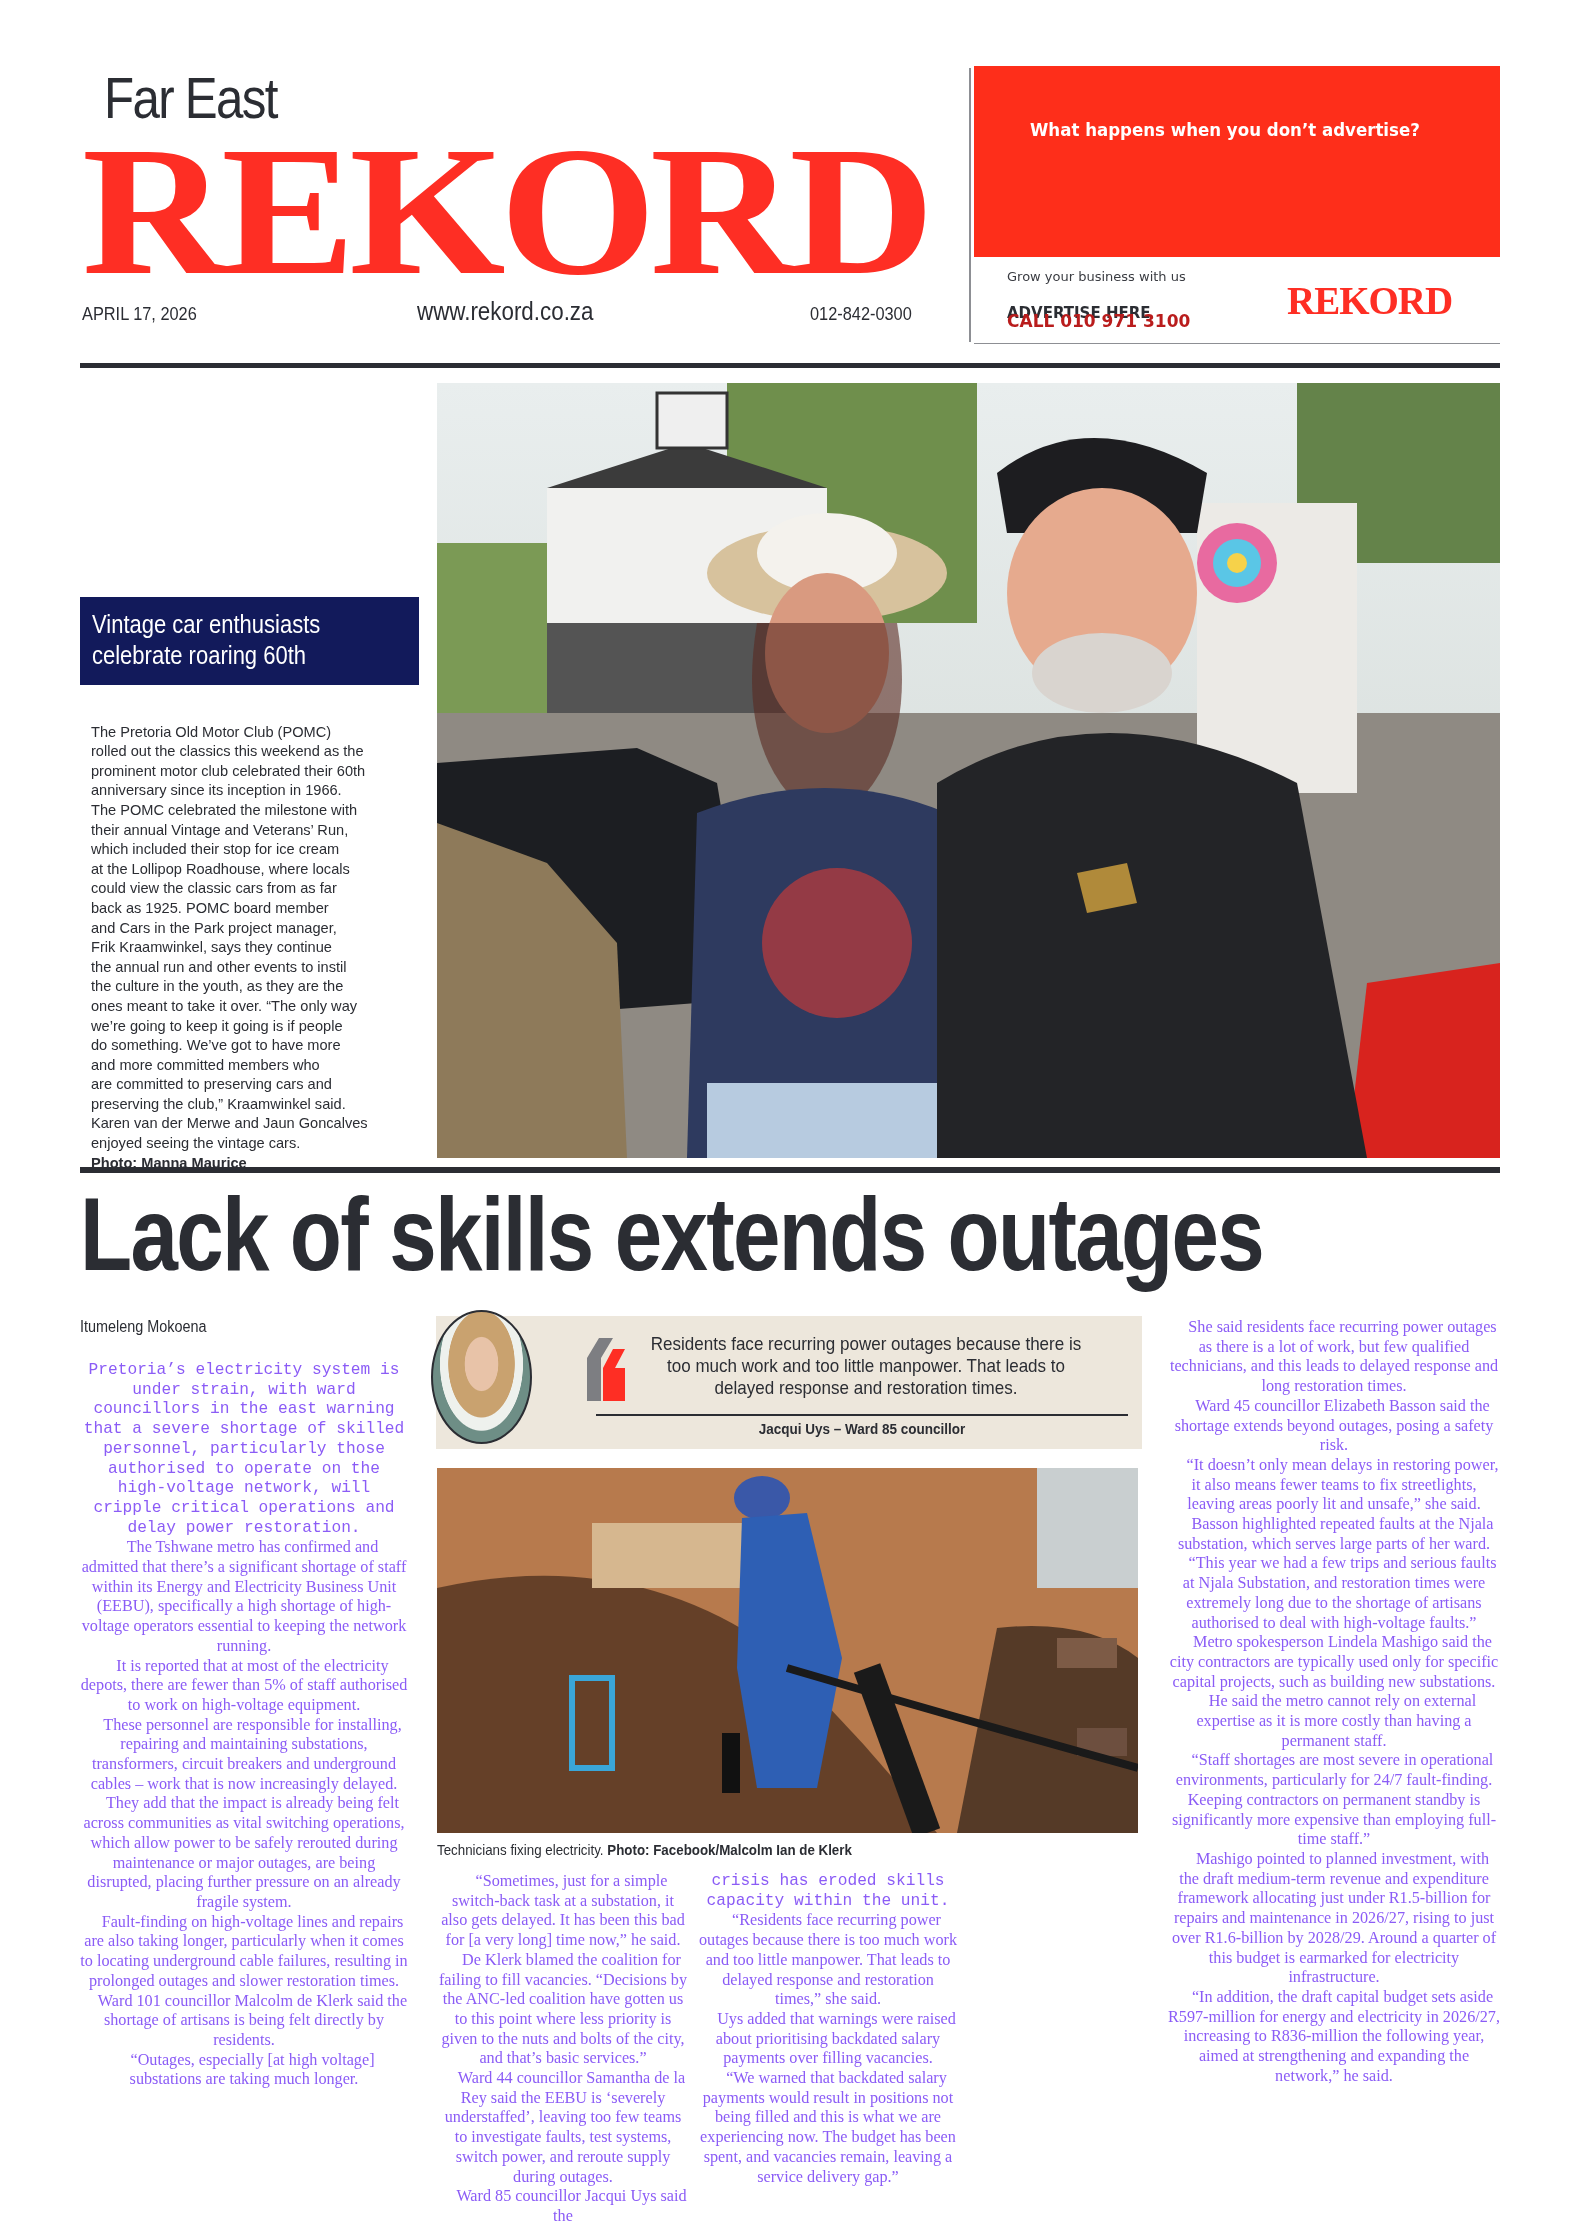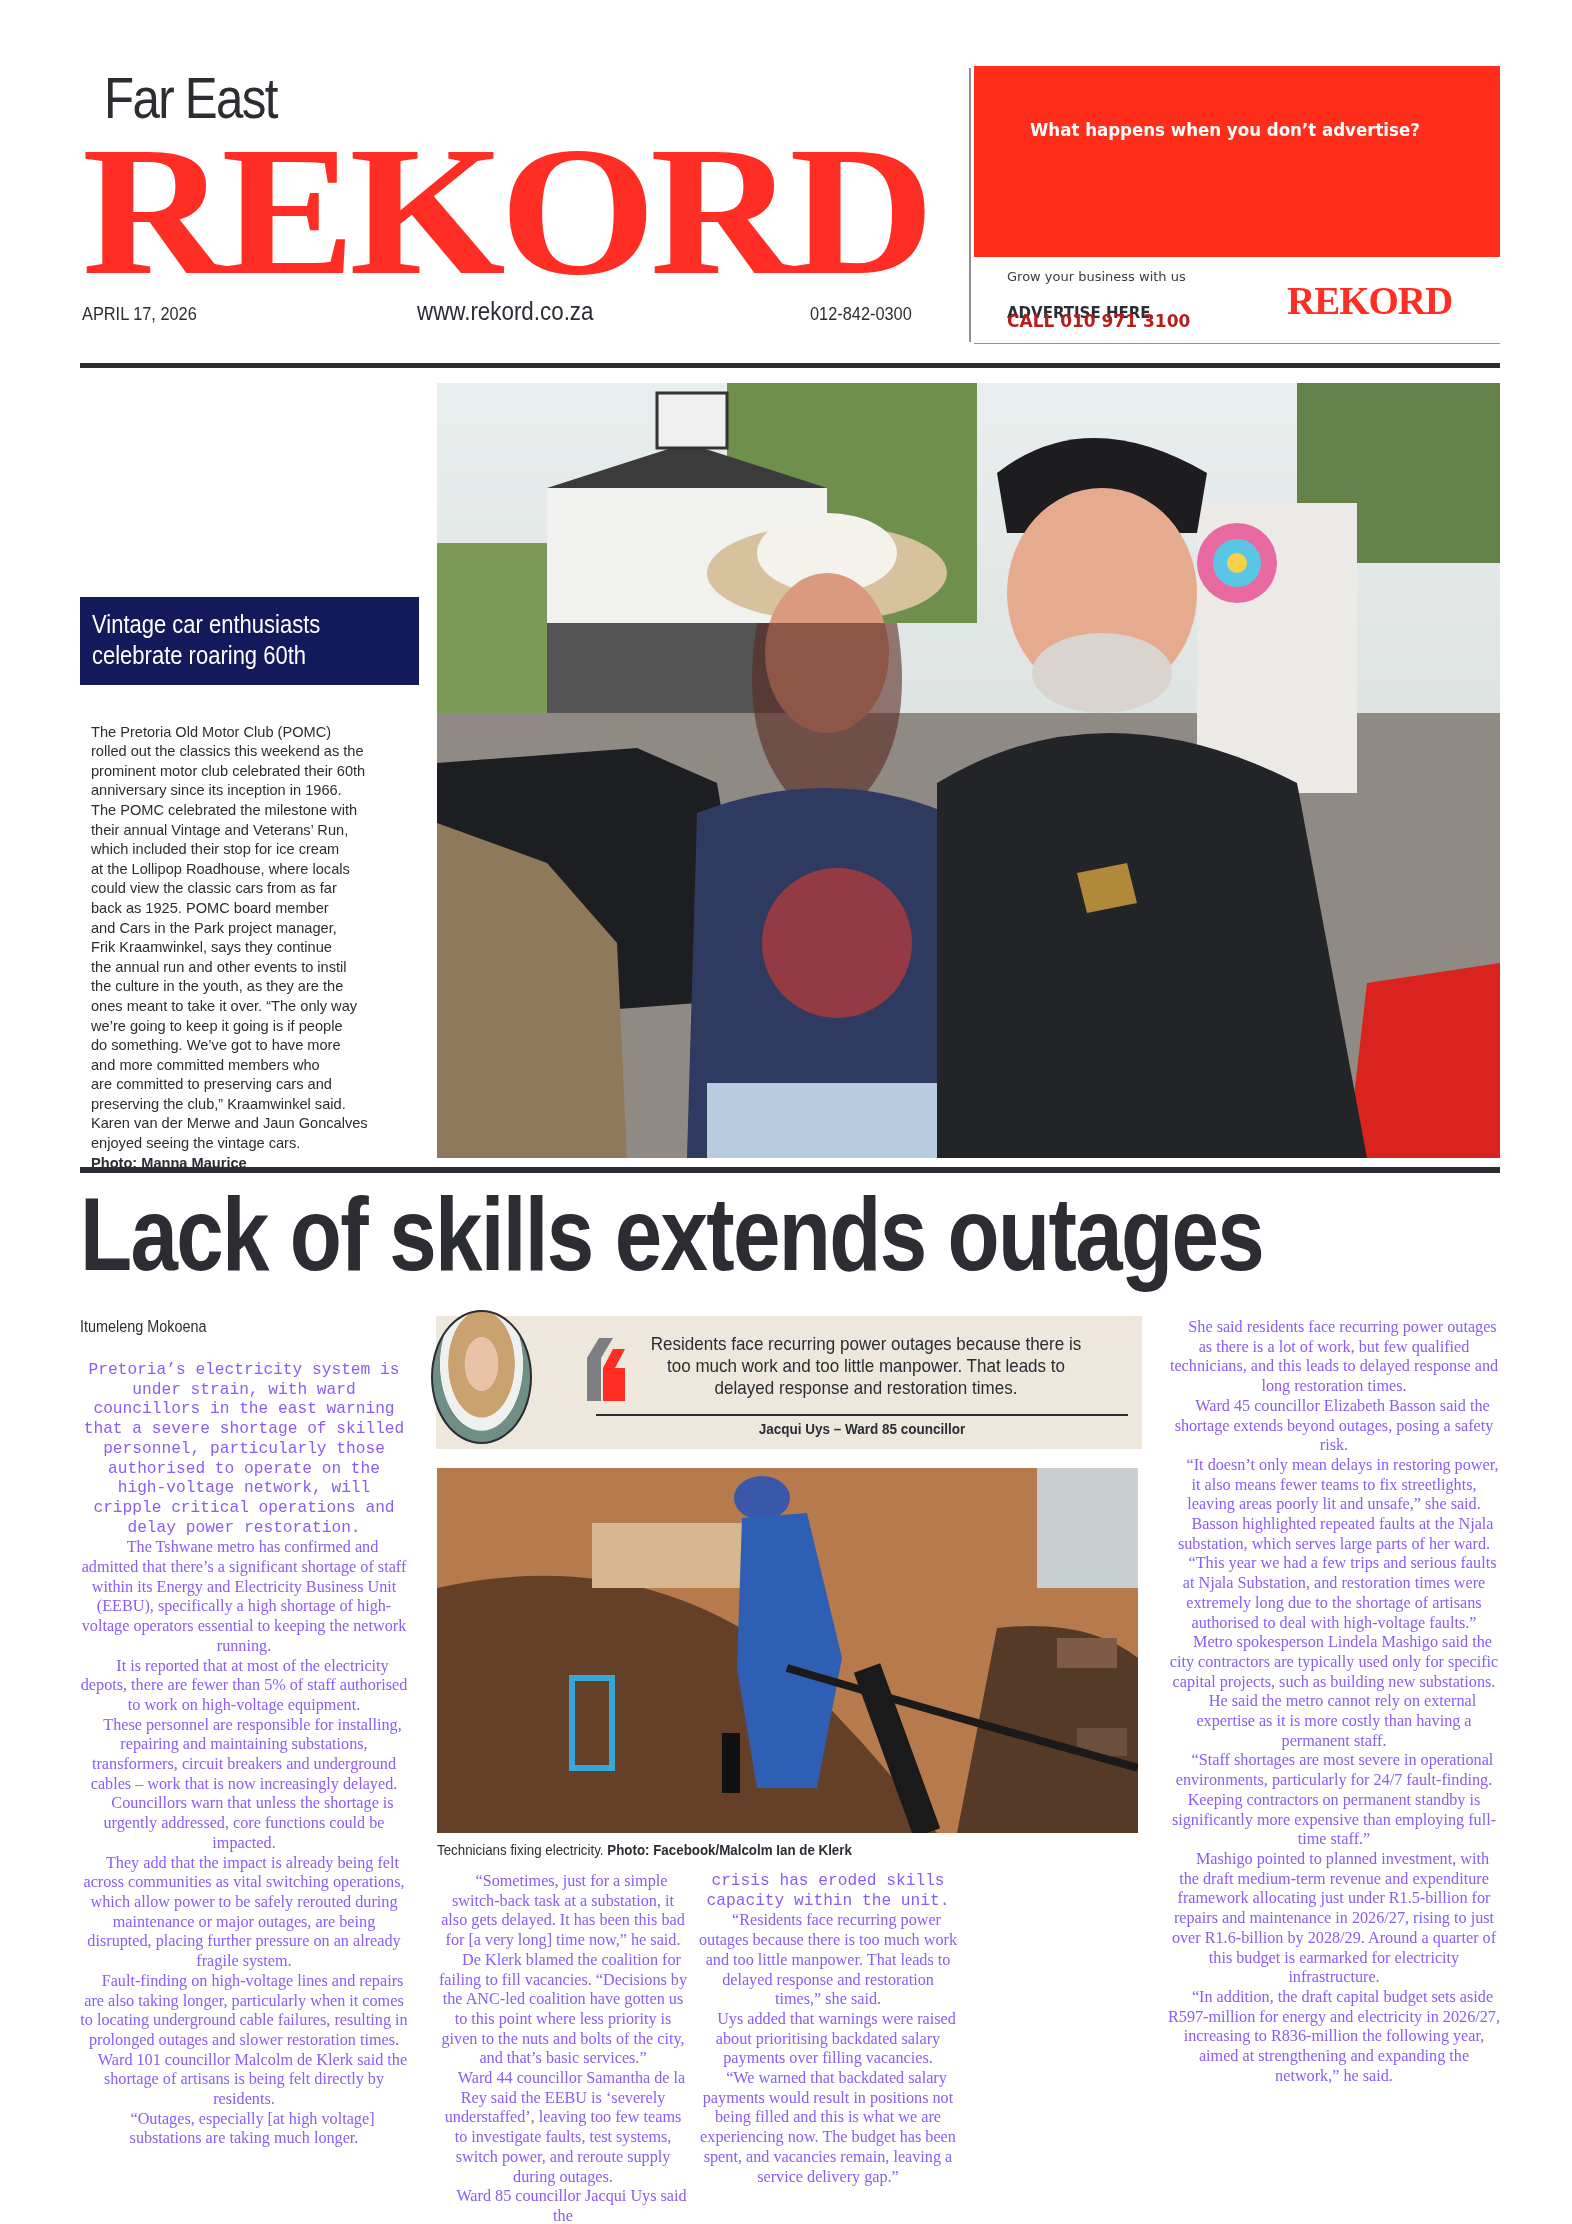--- a/index.html
+++ b/index.html
@@ -173,21 +173,20 @@
 <div class="rule-mid"></div>
 
 <h1 class="headline">Lack of skills extends outages</h1>
 <div class="byline">Itumeleng Mokoena</div>
 
 <div class="col col1">
   <p class="first">Pretoria’s electricity system is under strain, with ward councillors in the east warning that a severe shortage of skilled personnel, particularly those authorised to operate on the high-voltage network, will cripple critical operations and delay power restoration.</p>
   <p>The Tshwane metro has confirmed and admitted that there’s a significant shortage of staff within its Energy and Electricity Business Unit (EEBU), specifically a high shortage of high-voltage operators essential to keeping the network running.</p>
   <p>It is reported that at most of the electricity depots, there are fewer than 5% of staff authorised to work on high-voltage equipment.</p>
   <p>These personnel are responsible for installing, repairing and maintaining substations, transformers, circuit breakers and underground cables – work that is now increasingly delayed.</p>
-  <p>Councillors warn that unless the shortage is urgently addressed, core functions could be impacted.</p>
   <p>They add that the impact is already being felt across communities as vital switching operations, which allow power to be safely rerouted during maintenance or major outages, are being disrupted, placing further pressure on an already fragile system.</p>
   <p>Fault-finding on high-voltage lines and repairs are also taking longer, particularly when it comes to locating underground cable failures, resulting in prolonged outages and slower restoration times.</p>
   <p>Ward 101 councillor Malcolm de Klerk said the shortage of artisans is being felt directly by residents.</p>
   <p>“Outages, especially [at high voltage] substations are taking much longer.</p>
 </div>
 
 <div class="pullquote">
   <div class="pq-avatar"></div>
   <svg class="pq-mark" viewBox="0 0 38 63">
     <polygon points="0,63 0,20 12,0 26,0 14,20 14,63" fill="#7d7e82"></polygon>

